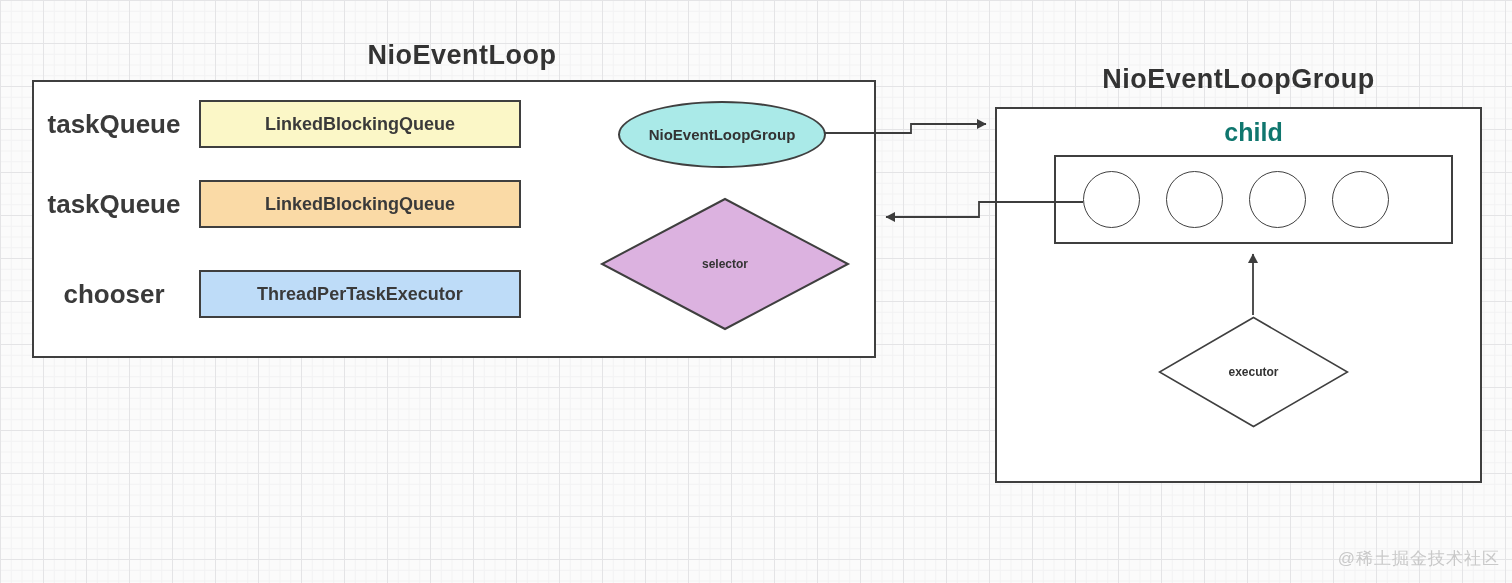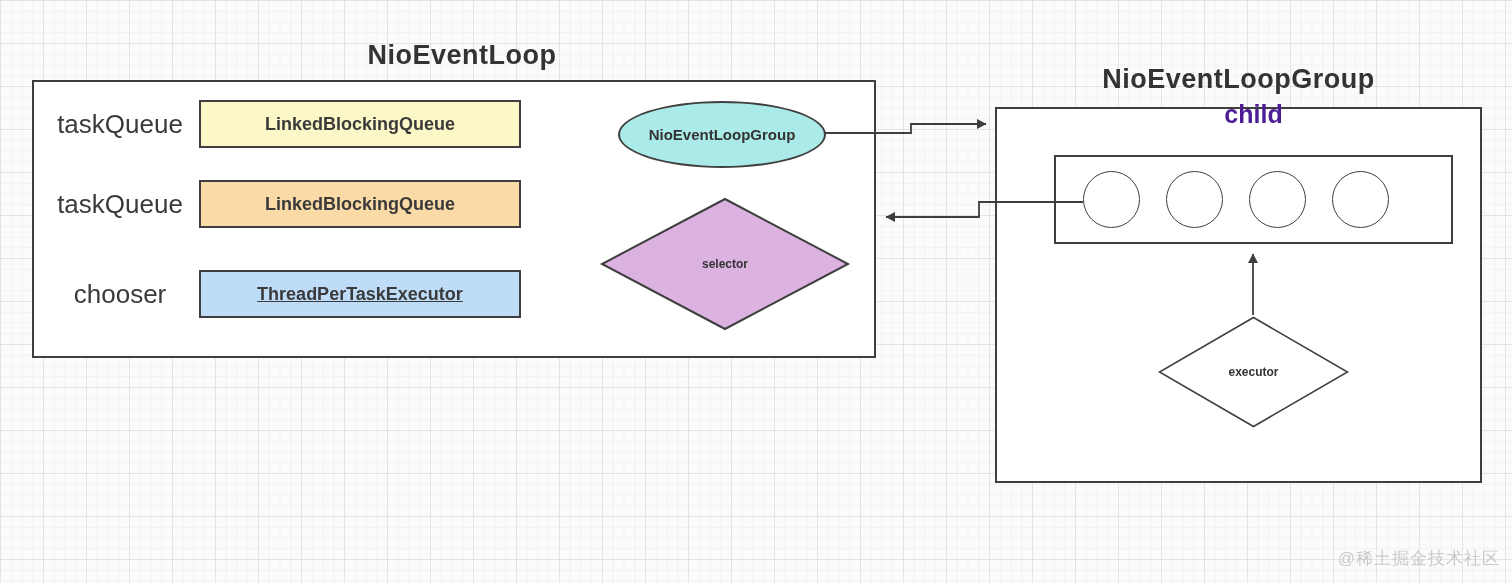--- a/index.html
+++ b/index.html
@@ -32,43 +32,43 @@
   .diagram-title {
     font-weight: bold;
     font-size: 27px;
     letter-spacing: 0.5px;
     text-align: center;
     color: #333333;
     white-space: nowrap;
   }
 
   .row-label {
-    font-weight: normal;
+    font-weight: bold;
     font-size: 26px;
     text-align: center;
     width: 160px;
-    left: 40px;
+    left: 34px;
     color: #3a3a3a;
   }
 
   .value-rect {
     left: 199px;
     width: 322px;
     height: 48px;
     border: 2px solid var(--shape-border, #3f3f3f);
     display: flex;
     align-items: center;
     justify-content: center;
     font-weight: bold;
     font-size: 18px;
     color: #3a3a3a;
   }
   .fill-taskqueue { background: var(--task-queue-fill, #FBF7C7); }
   .fill-tailtasks { background: var(--tail-tasks-fill, #FADAA6); }
-  .fill-executor  { background: var(--executor-fill,  #BEDCF8); text-decoration: underline; }
+  .fill-executor  { background: var(--executor-fill,  #BEDCF8); }
 
   .group-ellipse {
     left: 618px;
     top: 101px;
     width: 208px;
     height: 67px;
     border: 2px solid var(--shape-border, #3f3f3f);
     border-radius: 50%;
     background: var(--group-ellipse-fill, #AAEAE8);
     display: flex;
@@ -88,26 +88,26 @@
     justify-content: center;
     font-weight: bold;
     font-size: 12px;
     color: #333333;
   }
   .selector-poly { fill: var(--selector-fill, #DCB2E0); stroke: var(--shape-border, #4a4150); stroke-width: 2; }
   .chooser-poly  { fill: #ffffff; stroke: var(--shape-border, #3f3f3f); stroke-width: 1.6; }
 
   .child-label {
     left: 1054px;
-    top: 100px;
+    top: 118px;
     width: 399px;
     text-align: center;
     font-weight: bold;
     font-size: 25px;
-    color: #4c1d95;
+    color: #0f766e;
   }
 
   .child-rect {
     left: 1054px;
     top: 155px;
     width: 399px;
     height: 89px;
     background: #ffffff;
     border: 2px solid var(--shape-border, #3f3f3f);
     display: flex;

